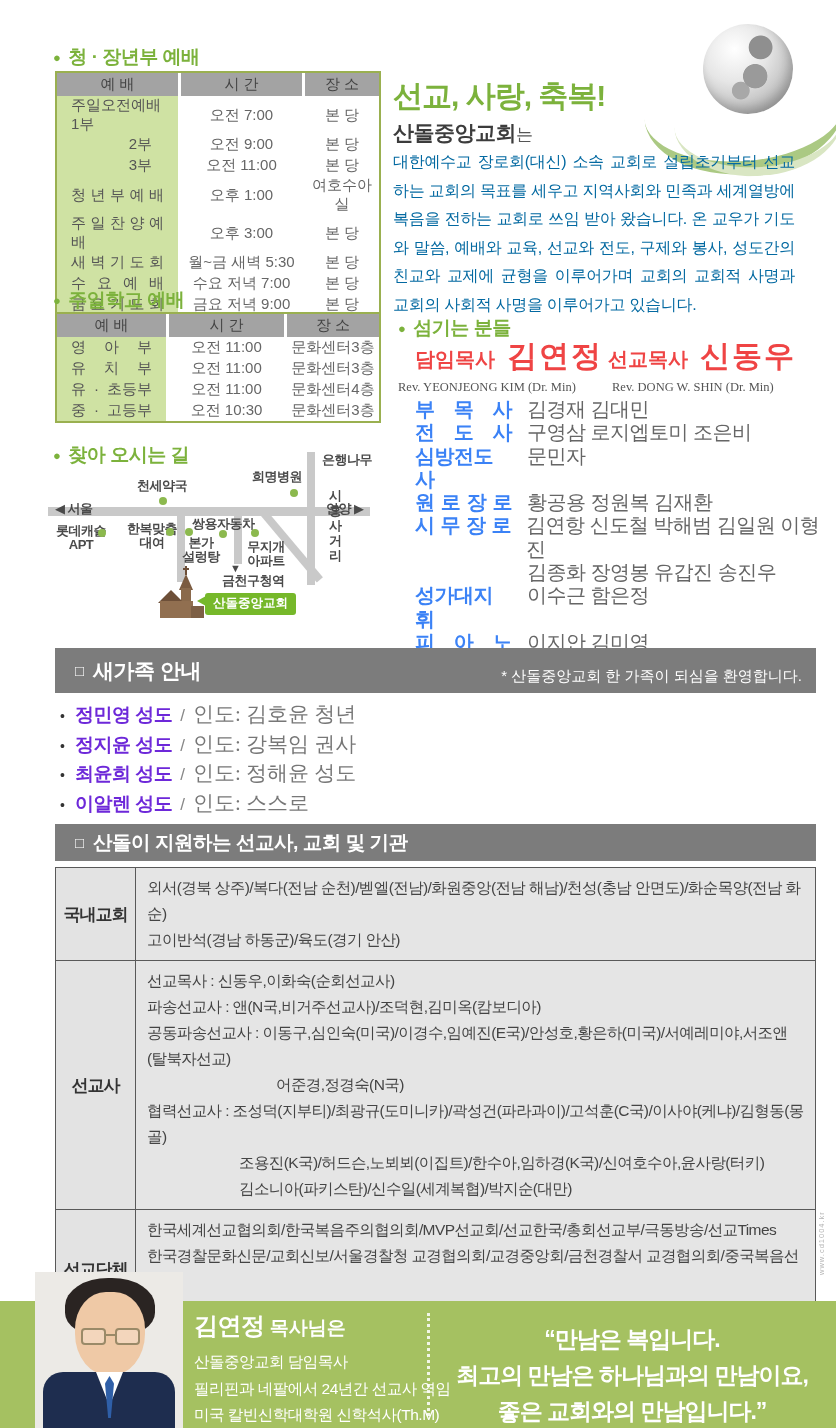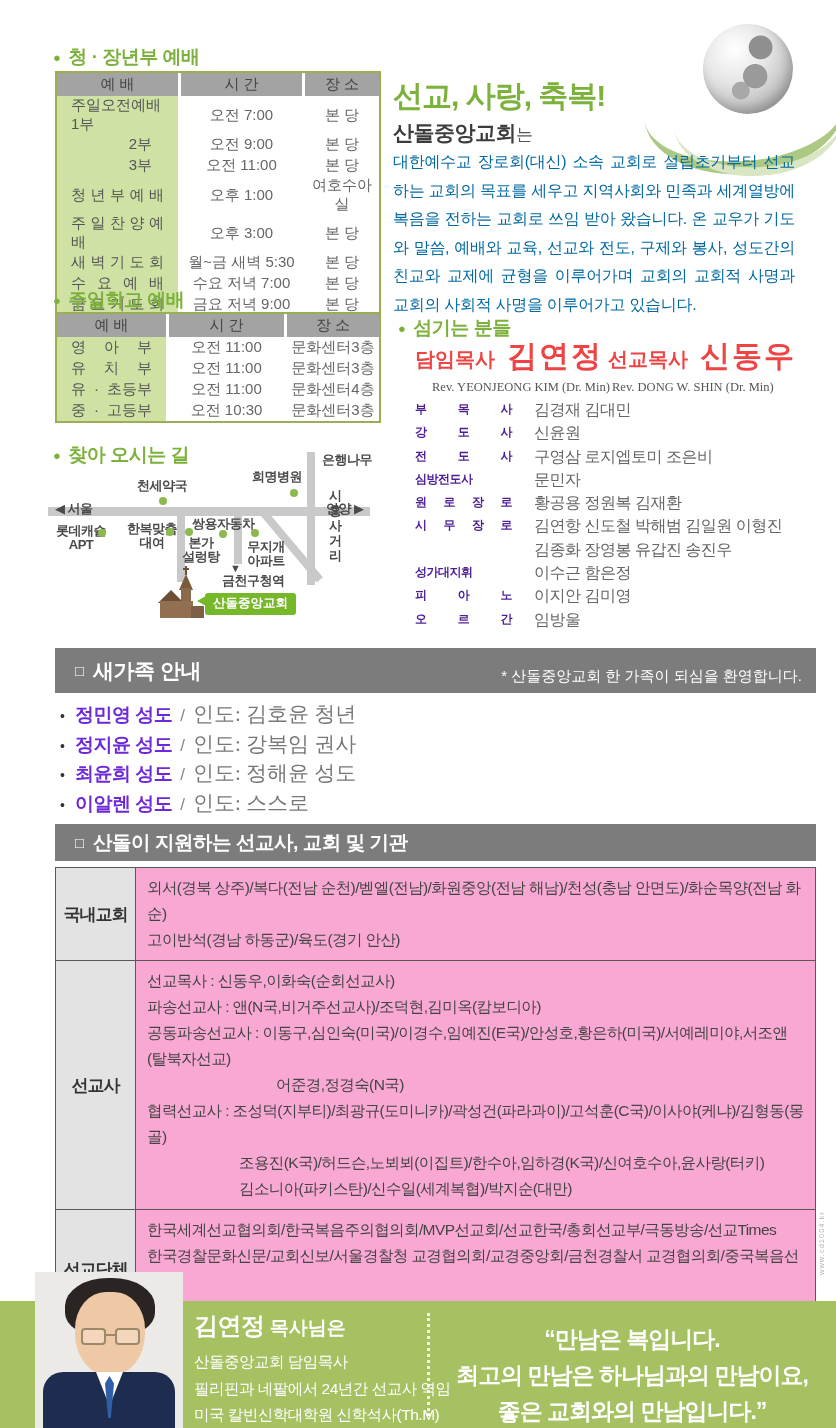--- a/index.html
+++ b/index.html
@@ -74,23 +74,23 @@
 
   
   .pastor { position:absolute; white-space:nowrap; color:#ef4444;
             font-family:Liberation Serif, serif; }
   .pastor .role { font-size:20px; font-weight:bold; }
   .pastor .pname { font-size:30px; font-weight:bold; margin-left:8px; letter-spacing:2px; }
   .eng { position:absolute; font-family:"Liberation Serif","DejaVu Serif",serif;
          font-size:12.5px; color:#555; white-space:nowrap; }
   #staff { position:absolute; left:415px; top:398px; }
   .staff-row { display:flex; line-height:23.3px; }
-  .staff-row .role { width:97px; font-weight:bold; color:#4c1d95; font-size:12px;
+  .staff-row .role { width:97px; font-weight:bold; color:#3b82f6; font-size:20px;
                      text-align:justify; text-align-last:justify; letter-spacing:-0.5px; }
-  .staff-row .names { margin-left:22px; color:#666; font-size:16px; letter-spacing:-0.5px; }
+  .staff-row .names { margin-left:15px; color:#666; font-size:20px; letter-spacing:-0.5px; }
 
   
   .gbar { position:absolute; left:55px; width:761px; background:#7c7c7c; color:#fff;
           display:flex; align-items:center; }
   .gbar .sq { font-size:15px; margin:0 9px 0 20px; }
   .gbar .btitle { font-weight:bold; letter-spacing:-0.5px; }
   #bar1 { top:648px; height:45px; } #bar1 .btitle { font-size:21px; }
   #bar1 .welcome { margin-left:auto; margin-right:14px; font-size:15px; align-self:flex-end; padding-bottom:7px; }
   #bar2 { top:824px; height:37px; } #bar2 .btitle { font-size:19.5px; }
 
@@ -101,21 +101,21 @@
   .fam-row .fname { font-size:19px; font-weight:bold; color:#6d28d9; letter-spacing:-0.5px; }
   .fam-row .slash { margin:0 8px; color:#888; font-size:17px; }
   .fam-row .guide { font-family:"Liberation Serif","DejaVu Serif",serif; font-size:21px; color:#777; }
 
   
   #support-table { position:absolute; left:55px; top:867px; width:761px;
                    border-collapse:collapse; }
   #support-table td { border:1px solid #595959; vertical-align:middle; }
   #support-table td.lbl { width:80px; background:#e3e3e3; font-weight:bold; font-size:17px;
                    color:#333; text-align:center; letter-spacing:-1px; }
-  #support-table td.cnt { background:#f9a8d4; font-size:15.5px; color:#444; line-height:26px;
+  #support-table td.cnt { background:#e5e5e5; font-size:15.5px; color:#444; line-height:26px;
                    padding:7px 11px; letter-spacing:-0.6px; }
   .ind1 { padding-left:129px; } .ind2 { padding-left:92px; }
 
   
   #band { position:absolute; left:0; top:1301px; width:836px; height:127px; background:#a5c161; }
   #photo { position:absolute; left:35px; top:1272px; width:148px; height:156px;
            background:#eceae6; overflow:hidden; z-index:2; }
   #photo .hair { position:absolute; left:30px; top:6px; width:90px; height:58px;
                  background:#2a2422; border-radius:48% 48% 40% 40%; }
   #photo .face { position:absolute; left:40px; top:20px; width:70px; height:84px;
@@ -312,31 +312,27 @@
 </div>
 
 <div class="pastor" style="left:415px; top:336px;">
   <span class="role">담임목사</span>
   <span class="pname">김연정</span>
 </div>
 <div class="pastor" style="left:608px; top:336px;">
   <span class="role">선교목사</span>
   <span class="pname">신동우</span>
 </div>
-<div class="eng" style="left:432px; top:380px;">Rev. YEONJEONG KIM (Dr. Min)</div>
+<div class="eng" style="left:398px; top:380px;">Rev. YEONJEONG KIM (Dr. Min)</div>
 <div class="eng" style="left:612px; top:380px;">Rev. DONG W. SHIN (Dr. Min)</div>
 
 <div id="staff">
   <div class="staff-row">
       <span class="role">부 목 사</span>
       <span class="names">김경재 김대민</span>
-    </div>
-  <div class="staff-row">
-      <span class="role">강 도 사</span>
-      <span class="names">신윤원</span>
     </div>
   <div class="staff-row">
       <span class="role">전 도 사</span>
       <span class="names">구영삼 로지엡토미 조은비</span>
     </div>
   <div class="staff-row">
       <span class="role">심방전도사</span>
       <span class="names">문민자</span>
     </div>
   <div class="staff-row">

